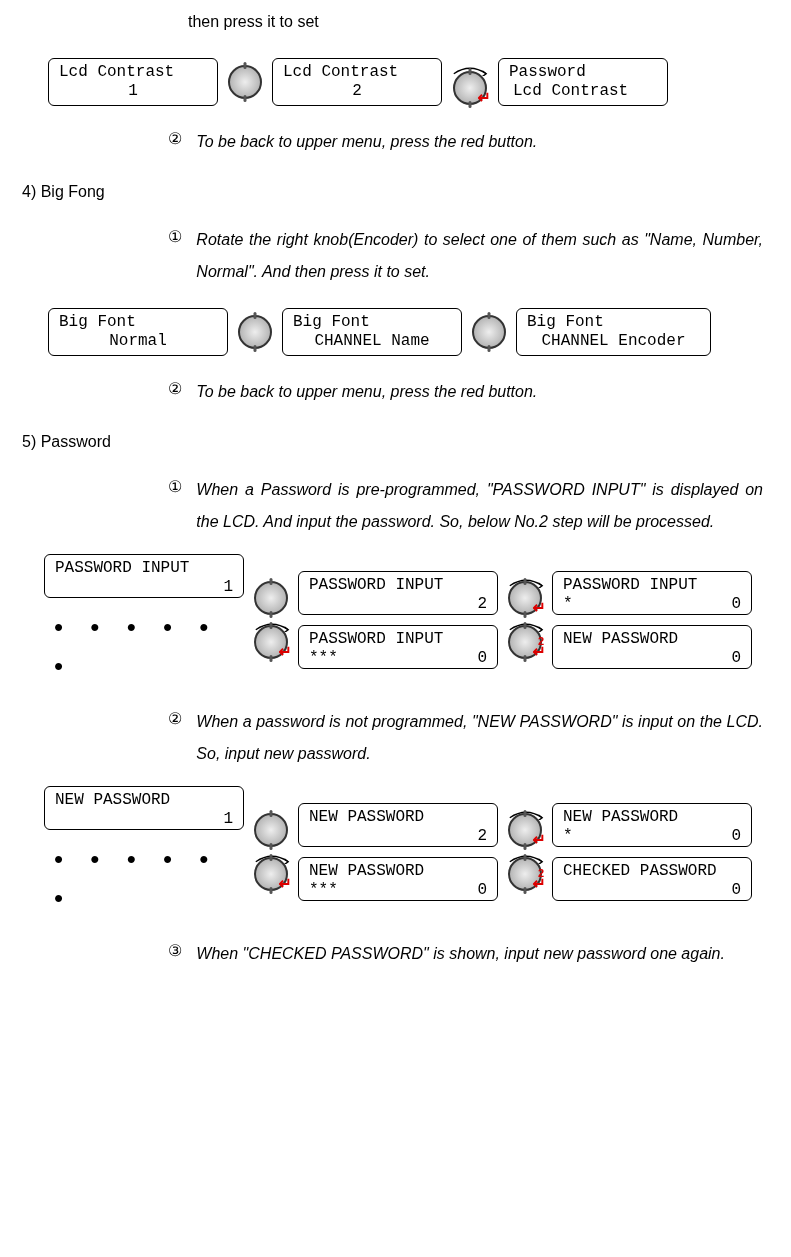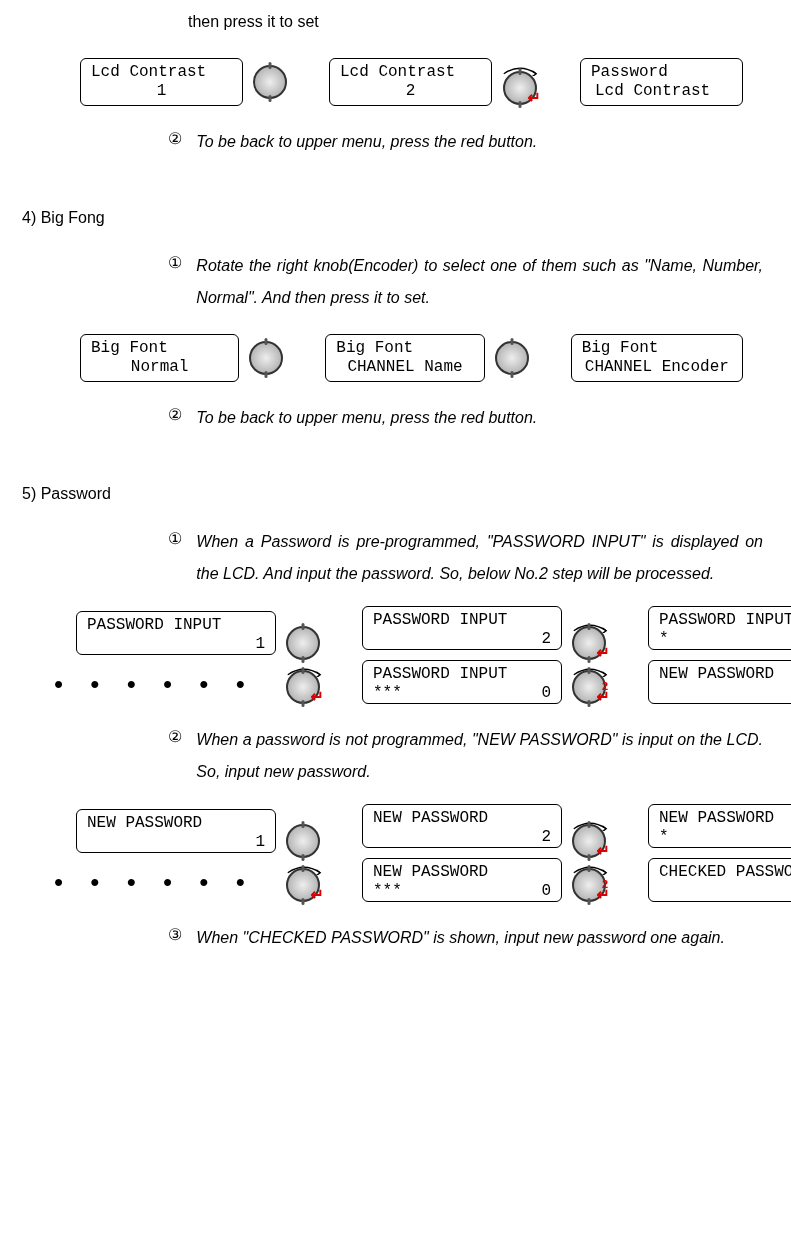--- a/index.html
+++ b/index.html
@@ -23,21 +23,20 @@
     border: 1.5px solid #000;
     border-radius: 6px;
     padding: 4px 10px 4px 10px;
     font-family: "Courier New", monospace;
     font-size: 16px;
     line-height: 1.2;
     display: flex;
     flex-direction: column;
     justify-content: space-between;
     position: relative;
-    margin-left: 32px;
   }
   .lcd-box.small { width: 170px; height: 48px; }
   .lcd-box.mid   { width: 180px; height: 48px; }
   .lcd-box.wide  { width: 195px; height: 48px; }
   .lcd-box.pw    { width: 200px; height: 44px; }
   .lcd-line1 { font-family:"Courier New",monospace; white-space: nowrap;}
   .lcd-line2 { font-family:"Courier New",monospace; text-align: center; white-space: nowrap;}
   .lcd-line2.left { text-align: left; }
   .lcd-line2.right { text-align: right; }
   .lcd-split { display:flex; justify-content:space-between; }
@@ -99,33 +98,33 @@
     font-size:16px;
     margin-top:1px;
   }
   .numbered-step .txt {
     flex:1;
     text-align: justify;
     line-height:2.0;
     font-style:italic;
   }
   .section-head {
-    margin-top:48px;
+    margin-top:22px;
     margin-bottom:10px;
     margin-left:4px;
   }
   .dots-row {
     font-size:26px;
     letter-spacing:10px;
     padding-left:10px;
     color:#000;
   }
   .flow-grid {
     display:flex;
-    align-items:flex-end;
+    align-items:center;
     gap:10px;
     margin:14px 26px;
     flex-wrap:nowrap;
   }
   .stack2 { display:flex; flex-direction:column; gap:10px; }
   .krow { display:flex; align-items:center; gap:8px; }
 </style>
 </head>
 <body>
 

